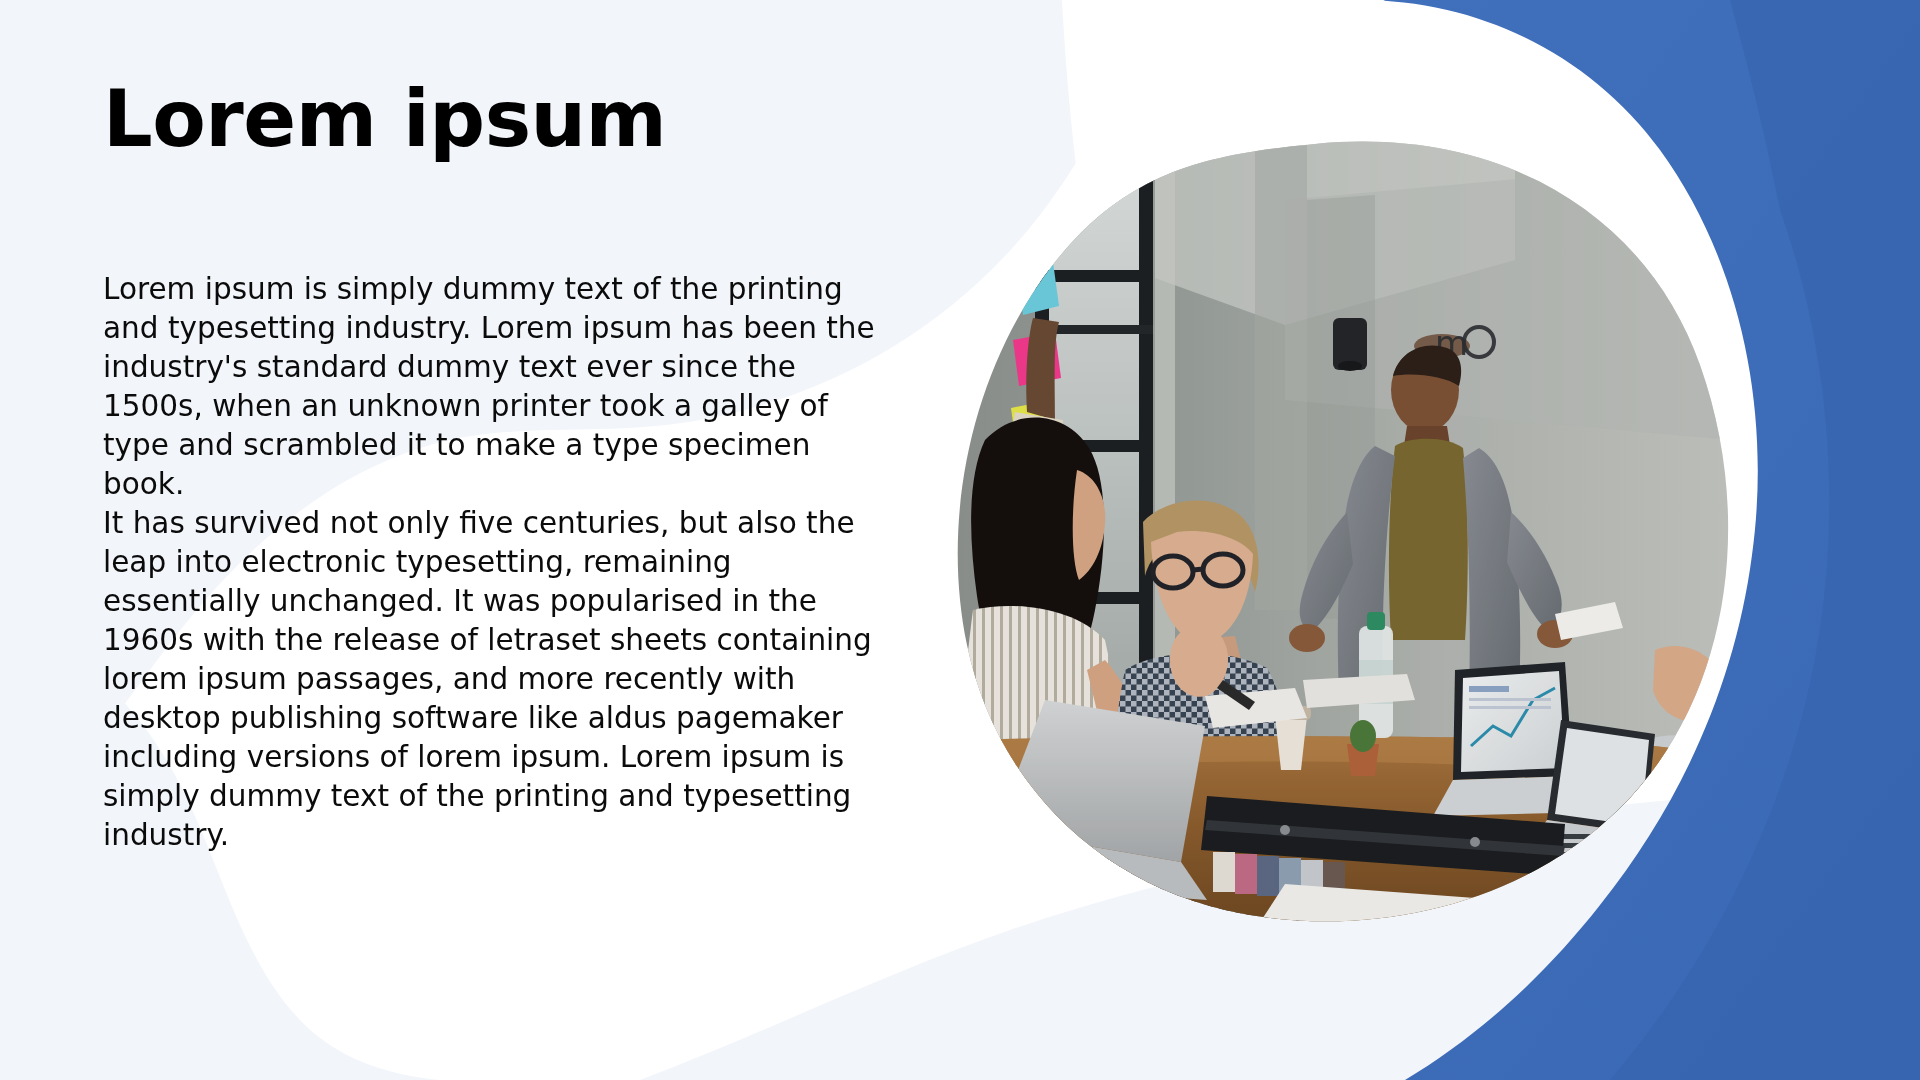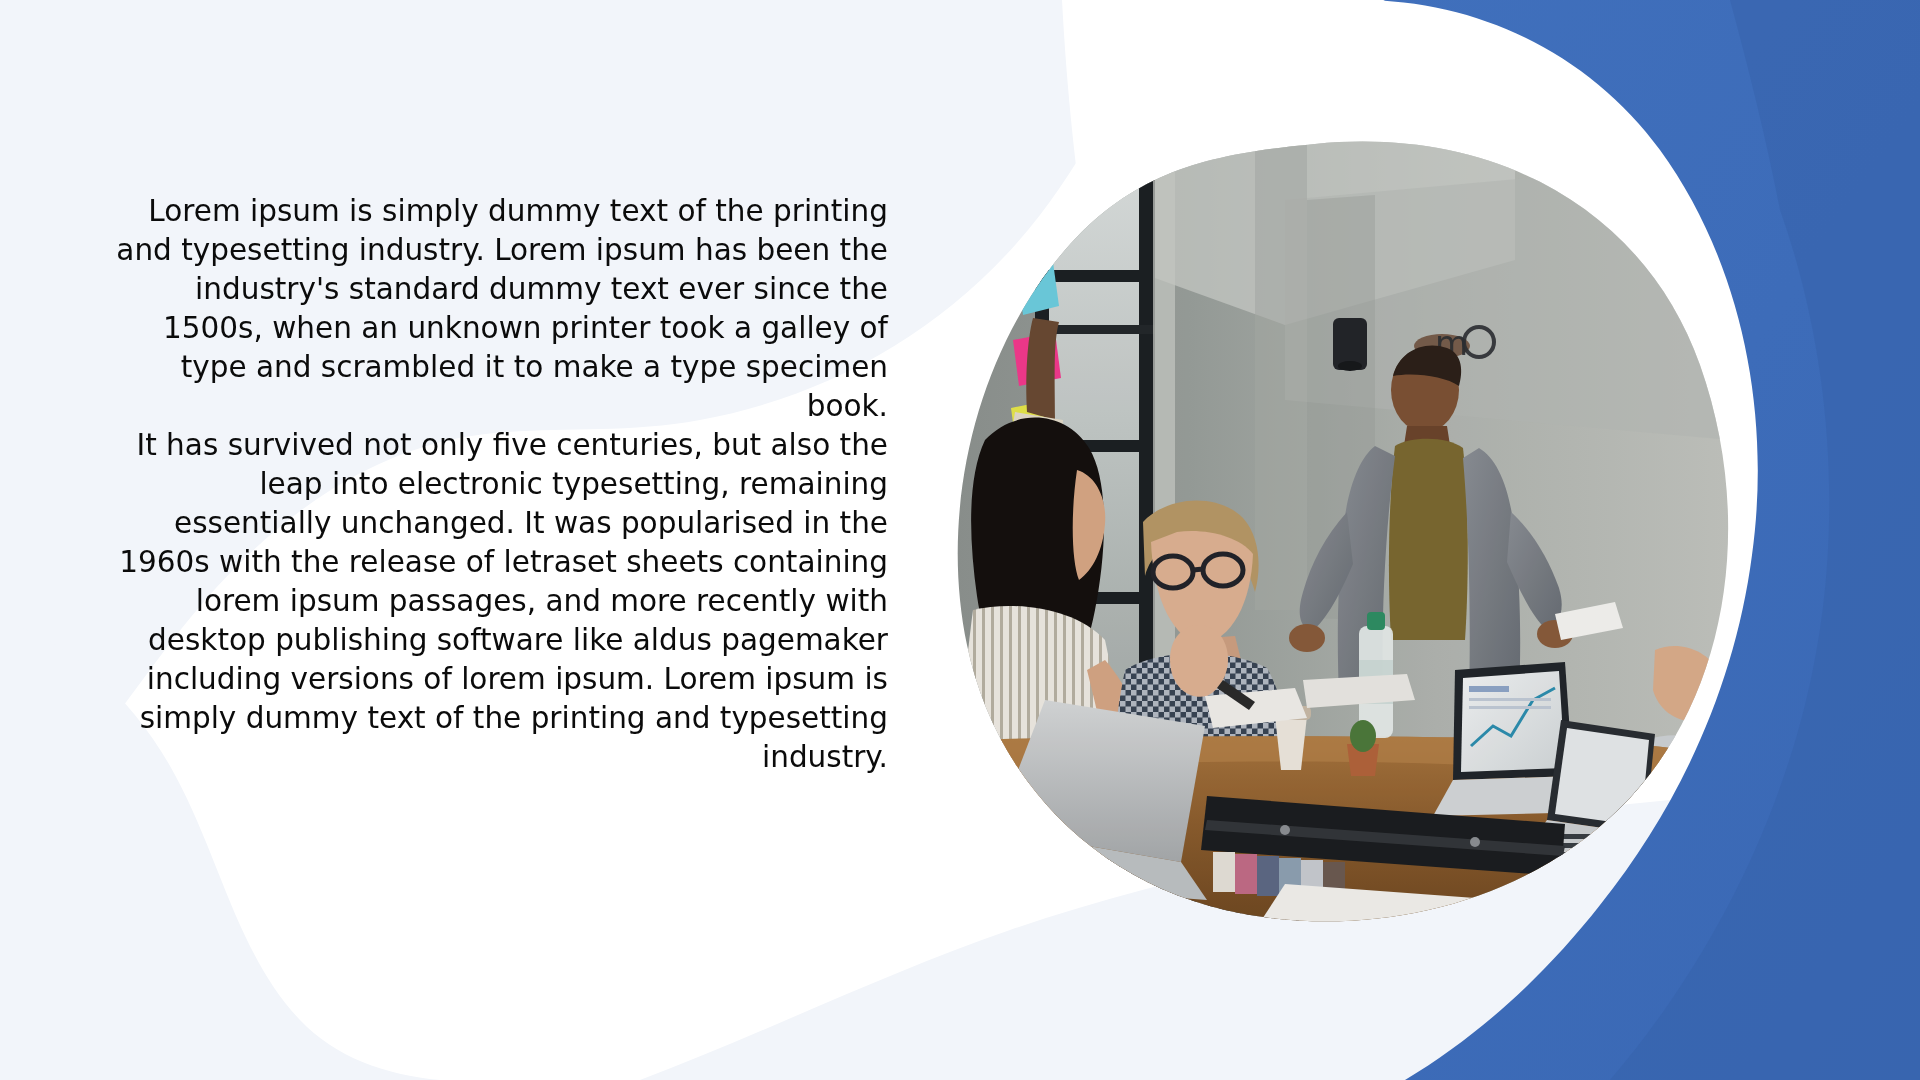--- a/index.html
+++ b/index.html
@@ -55,21 +55,20 @@
     width: 790px;
   }
 
   .para {
     font-family: "DejaVu Sans", sans-serif;
     font-size: 29.5px;
     line-height: 39px;
     color: #0b0b0b;
     margin: 0;
     max-width: 785px;
-    text-align: right;
   }
   .para + .para { }
 
   
   .photo-wrap {
     position: absolute;
     left: 955px;
     top: 140px;
     width: 775px;
     height: 790px;
@@ -412,19 +411,20 @@
         </g>
 
         <path d="M330,744 L520,758 L500,790 L300,790 Z" fill="#f4f2ee"></path>
 
         <rect x="0" y="0" width="775" height="790" fill="#000" opacity="0.04"></rect>
       </g>
     </svg>
   </div>
 
   <div class="content">
+    <h1 class="title">Lorem ipsum</h1>
     <div class="body-block">
       <p class="para">Lorem ipsum is simply dummy text of the printing and typesetting industry. Lorem ipsum has been the industry's standard dummy text ever since the 1500s, when an unknown printer took a galley of type and scrambled it to make a type specimen book.</p>
       <p class="para">It has survived not only five centuries, but also the leap into electronic typesetting, remaining essentially unchanged. It was popularised in the 1960s with the release of letraset sheets containing lorem ipsum passages, and more recently with desktop publishing software like aldus pagemaker including versions of lorem ipsum. Lorem ipsum is simply dummy text of the printing and typesetting industry.</p>
     </div>
   </div>
 
 </div>
 
 </body></html>

